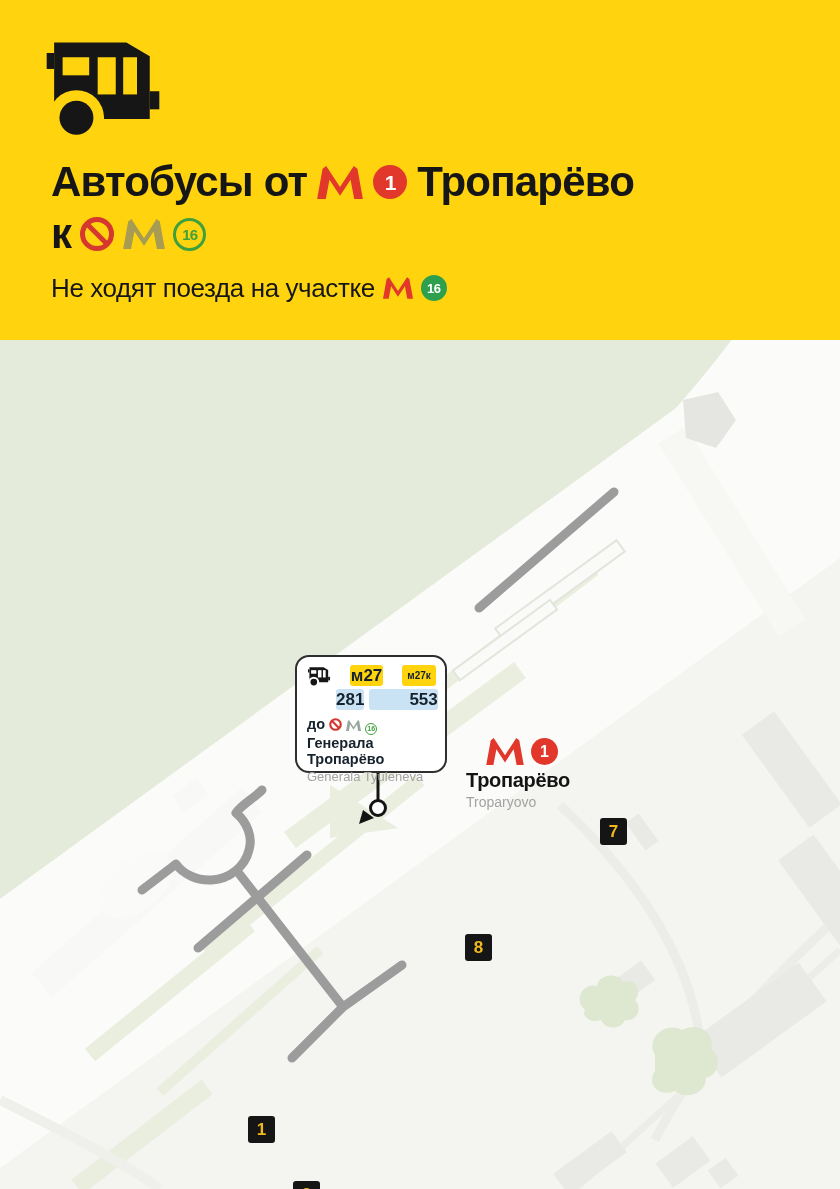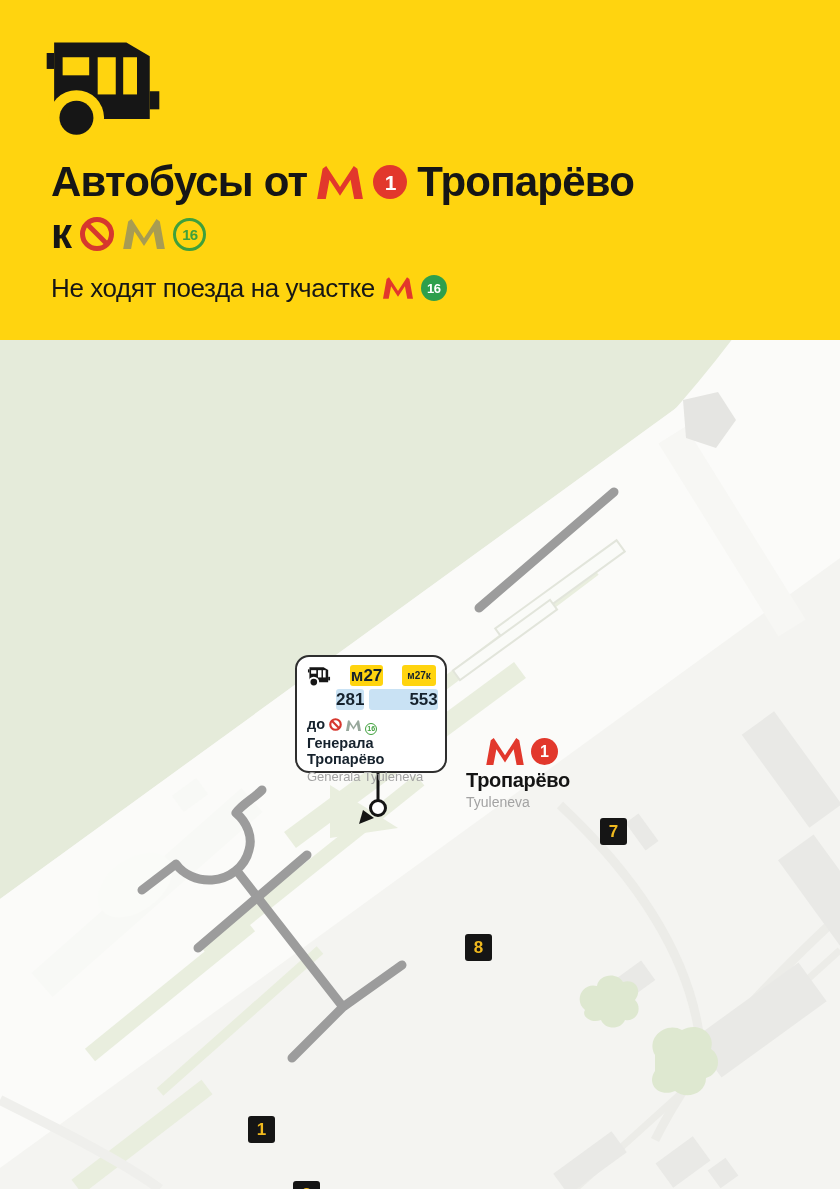--- a/index.html
+++ b/index.html
@@ -233,14 +233,14 @@
 </div>
 
 <div class="station">
   <div class="st-logos">
     <svg class="metro-m" width="38" height="27" viewBox="0 0 100 72">
       <polygon points="0,72 12,6 20,0 50,46 80,0 88,6 100,72 81,72 73,30 50,65 27,30 19,72" fill="#E2382C"></polygon>
     </svg>
     <span class="num-circle st-circle">1</span>
   </div>
   <div class="st-name">Тропарёво</div>
-  <div class="st-translit">Tyuleneva</div>
+  <div class="st-translit">Troparyovo</div>
 </div>
 
 </body></html>

